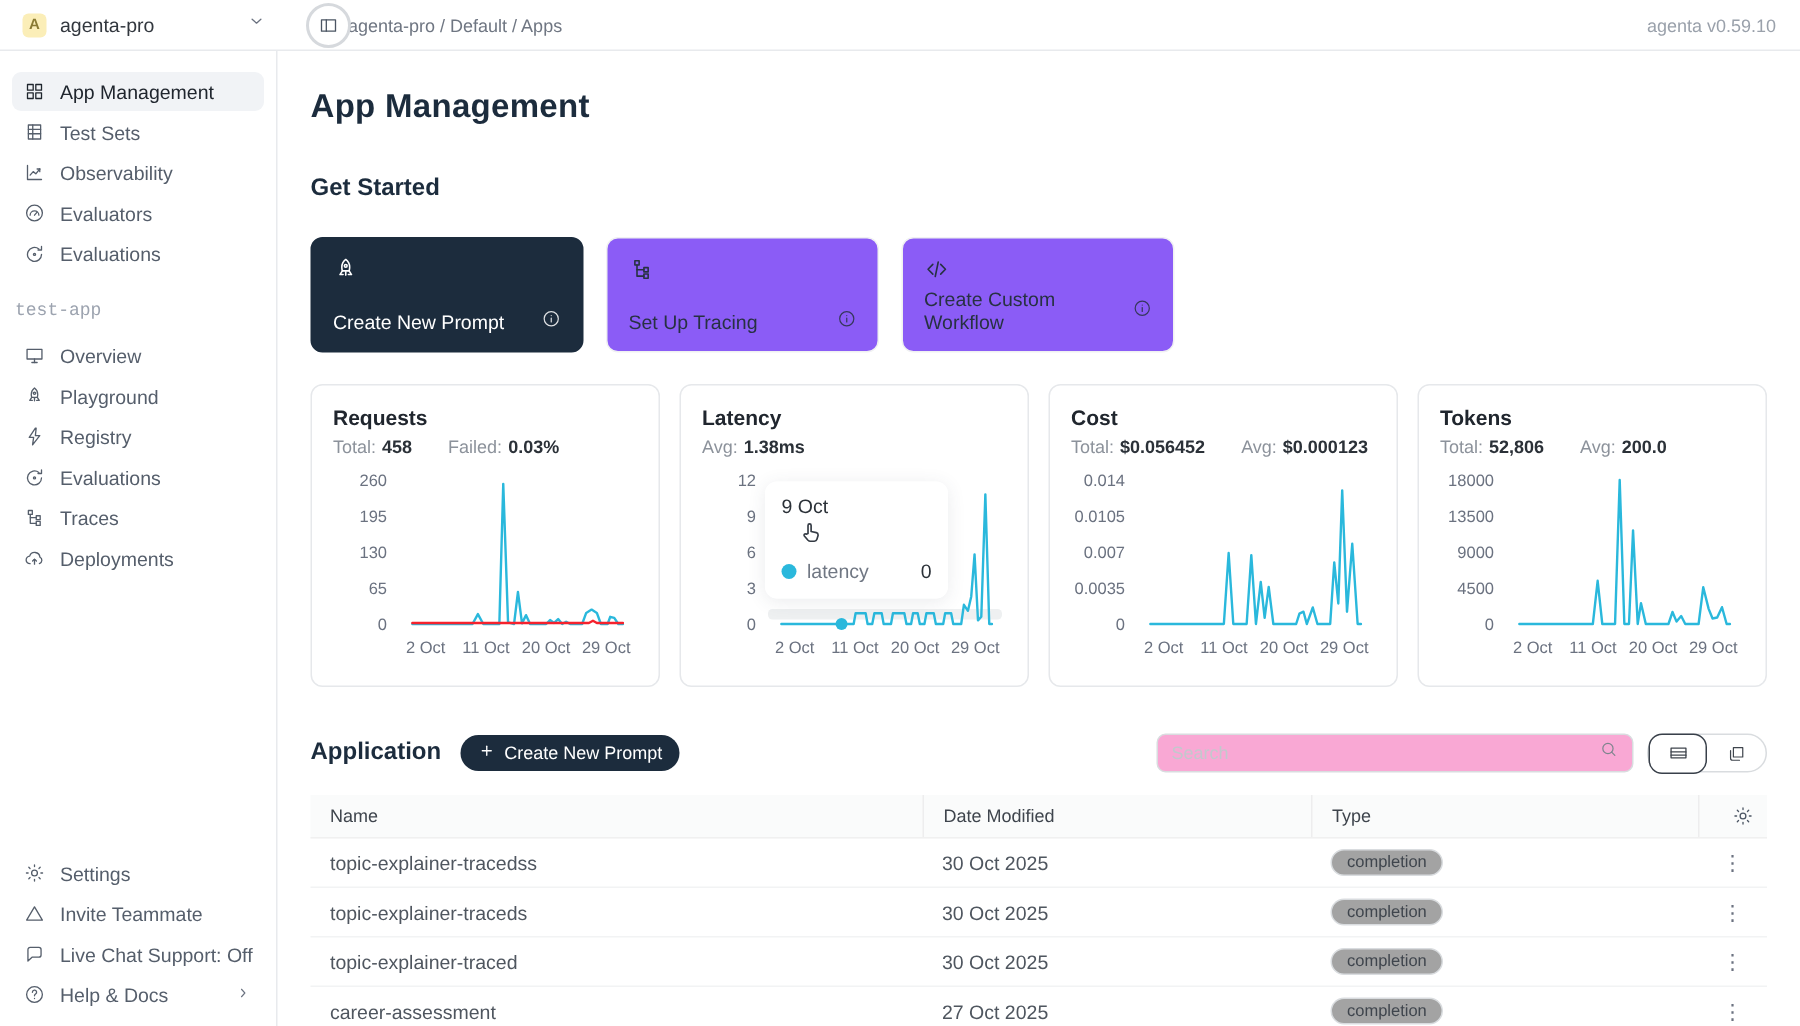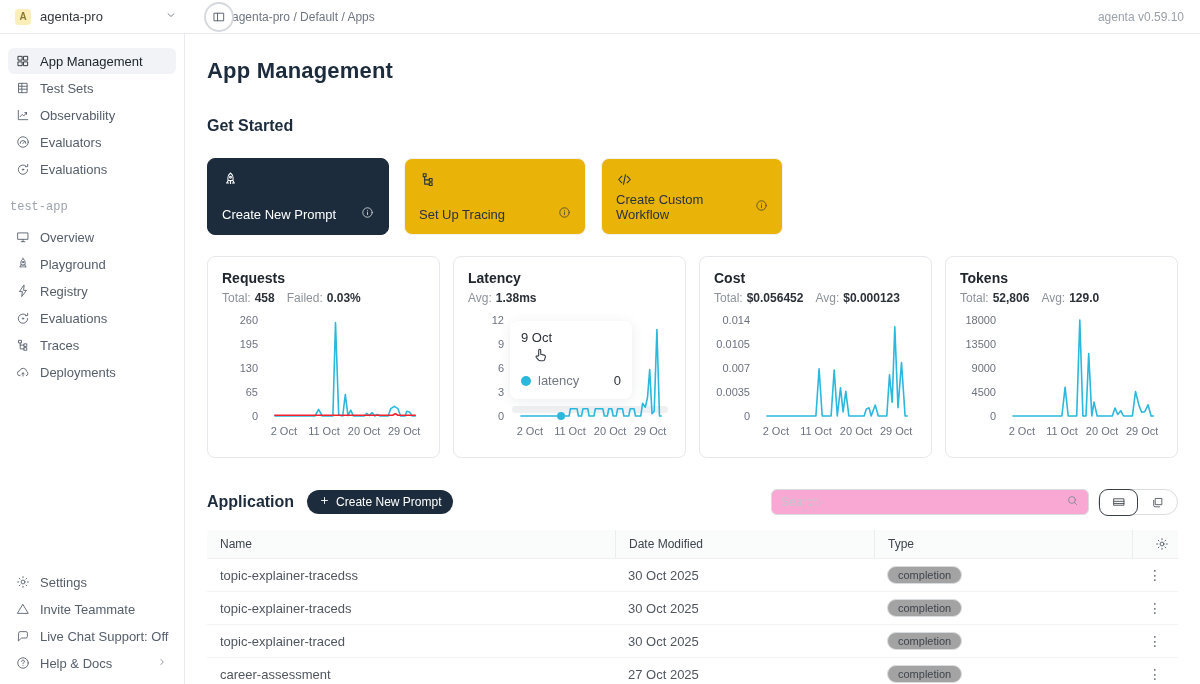--- a/index.html
+++ b/index.html
@@ -35,33 +35,33 @@
   .nav-item .chev-r { margin-left:auto; color:#6b7280; }
 
   
   .main { flex:1; padding:0 22px; overflow:hidden; }
   .page-title { font-size:22px; font-weight:600; color:#1c2c3d; margin-top:24px; letter-spacing:.2px; }
   .section-heading { font-size:16px; font-weight:600; color:#1c2c3d; }
   .gs-heading { margin-top:33px; }
 
   
   .gs-cards { display:flex; gap:15px; margin-top:23px; }
-  .gs-card { width:182px; height:77px; border-radius:8px; border:1px solid #f0f1f2; background:#eab308;
+  .gs-card { width:182px; height:77px; border-radius:8px; border:1px solid #f0f1f2; background:#8b5cf6;
     padding:12px 14px; display:flex; flex-direction:column; justify-content:space-between; cursor:pointer; color:#273142; }
   .gs-card.dark { background:#1c2c3d; border-color:#1c2c3d; color:#fff; }
   .gs-card .gs-row { display:flex; align-items:center; justify-content:space-between;
     font-size:13px; font-weight:500; }
   .gs-card .gs-row .info { color:inherit; opacity:.85; }
 
   
   .charts { display:flex; gap:13px; margin-top:21px; }
   .chart-card { width:233px; height:202px; border:1px solid #e6e8eb; border-radius:8px;
     padding:13px 14px 8px; position:relative; background:#fff; }
   .chart-title { font-size:14px; font-weight:600; color:#20262e; }
-  .chart-stats { display:flex; gap:12px; font-size:12px; color:#8c929b; margin-top:5px; white-space:nowrap; }
+  .chart-stats { display:flex; gap:24px; font-size:12px; color:#8c929b; margin-top:5px; white-space:nowrap; }
   .chart-stats b { color:#2b3138; font-weight:600; margin-left:4px; }
   .chart-svg { display:block; margin-top:7px; }
 
   
   .tooltip { position:absolute; left:56px; top:64px; width:122px; z-index:3;
     background:rgba(255,255,255,.93); border-radius:8px; padding:9px 11px 11px;
     box-shadow:0 2px 12px rgba(60,70,85,.10); }
   .tooltip-title { font-size:13px; color:#2b3138; }
   .tooltip-row { display:flex; align-items:center; gap:7px; margin-top:28px; font-size:13px; color:#707783; }
   .tooltip-row .dot { width:10px; height:10px; border-radius:50%; }
@@ -386,21 +386,21 @@
             <text x="101.94285714285715" y="123" text-anchor="middle" font-size="11" fill="#6b7280">11 Oct</text>
             <text x="142.05714285714285" y="123" text-anchor="middle" font-size="11" fill="#6b7280">20 Oct</text>
             <text x="182.17142857142858" y="123" text-anchor="middle" font-size="11" fill="#6b7280">29 Oct</text>
             <polyline points="52.9,104.0 101.9,104.0 105.1,56.7 108.2,104.0 117.1,104.0 120.2,58.1 123.3,104.0 126.5,75.9 129.1,99.9 131.8,79.3 134.9,104.0 150.1,104.0 152.3,97.1 155.0,95.8 157.2,104.0 161.2,93.0 164.3,104.0 172.8,104.0 175.5,62.9 178.2,90.3 180.8,14.9 184.0,95.8 187.5,50.5 191.1,104.0 193.3,104.0" fill="none" stroke="#2ab8dc" stroke-width="1.6" stroke-linejoin="round" stroke-linecap="round"></polyline>
           </svg>
         </div>
         <div class="chart-card">
           <h3 class="chart-title">Tokens</h3>
           <div class="chart-stats">
             <span>Total:<b>52,806</b></span>
-            <span>Avg:<b>129.0</b></span>
+            <span>Avg:<b>200.0</b></span>
           </div>
           <svg viewBox="0 0 205 128" width="205" height="128" class="chart-svg">
             <text x="36" y="108" text-anchor="end" font-size="11" fill="#6b7280">0</text>
             <text x="36" y="84" text-anchor="end" font-size="11" fill="#6b7280">4500</text>
             <text x="36" y="60" text-anchor="end" font-size="11" fill="#6b7280">9000</text>
             <text x="36" y="36" text-anchor="end" font-size="11" fill="#6b7280">13500</text>
             <text x="36" y="12" text-anchor="end" font-size="11" fill="#6b7280">18000</text>
             <text x="61.82857142857143" y="123" text-anchor="middle" font-size="11" fill="#6b7280">2 Oct</text>
             <text x="101.94285714285715" y="123" text-anchor="middle" font-size="11" fill="#6b7280">11 Oct</text>
             <text x="142.05714285714285" y="123" text-anchor="middle" font-size="11" fill="#6b7280">20 Oct</text>

